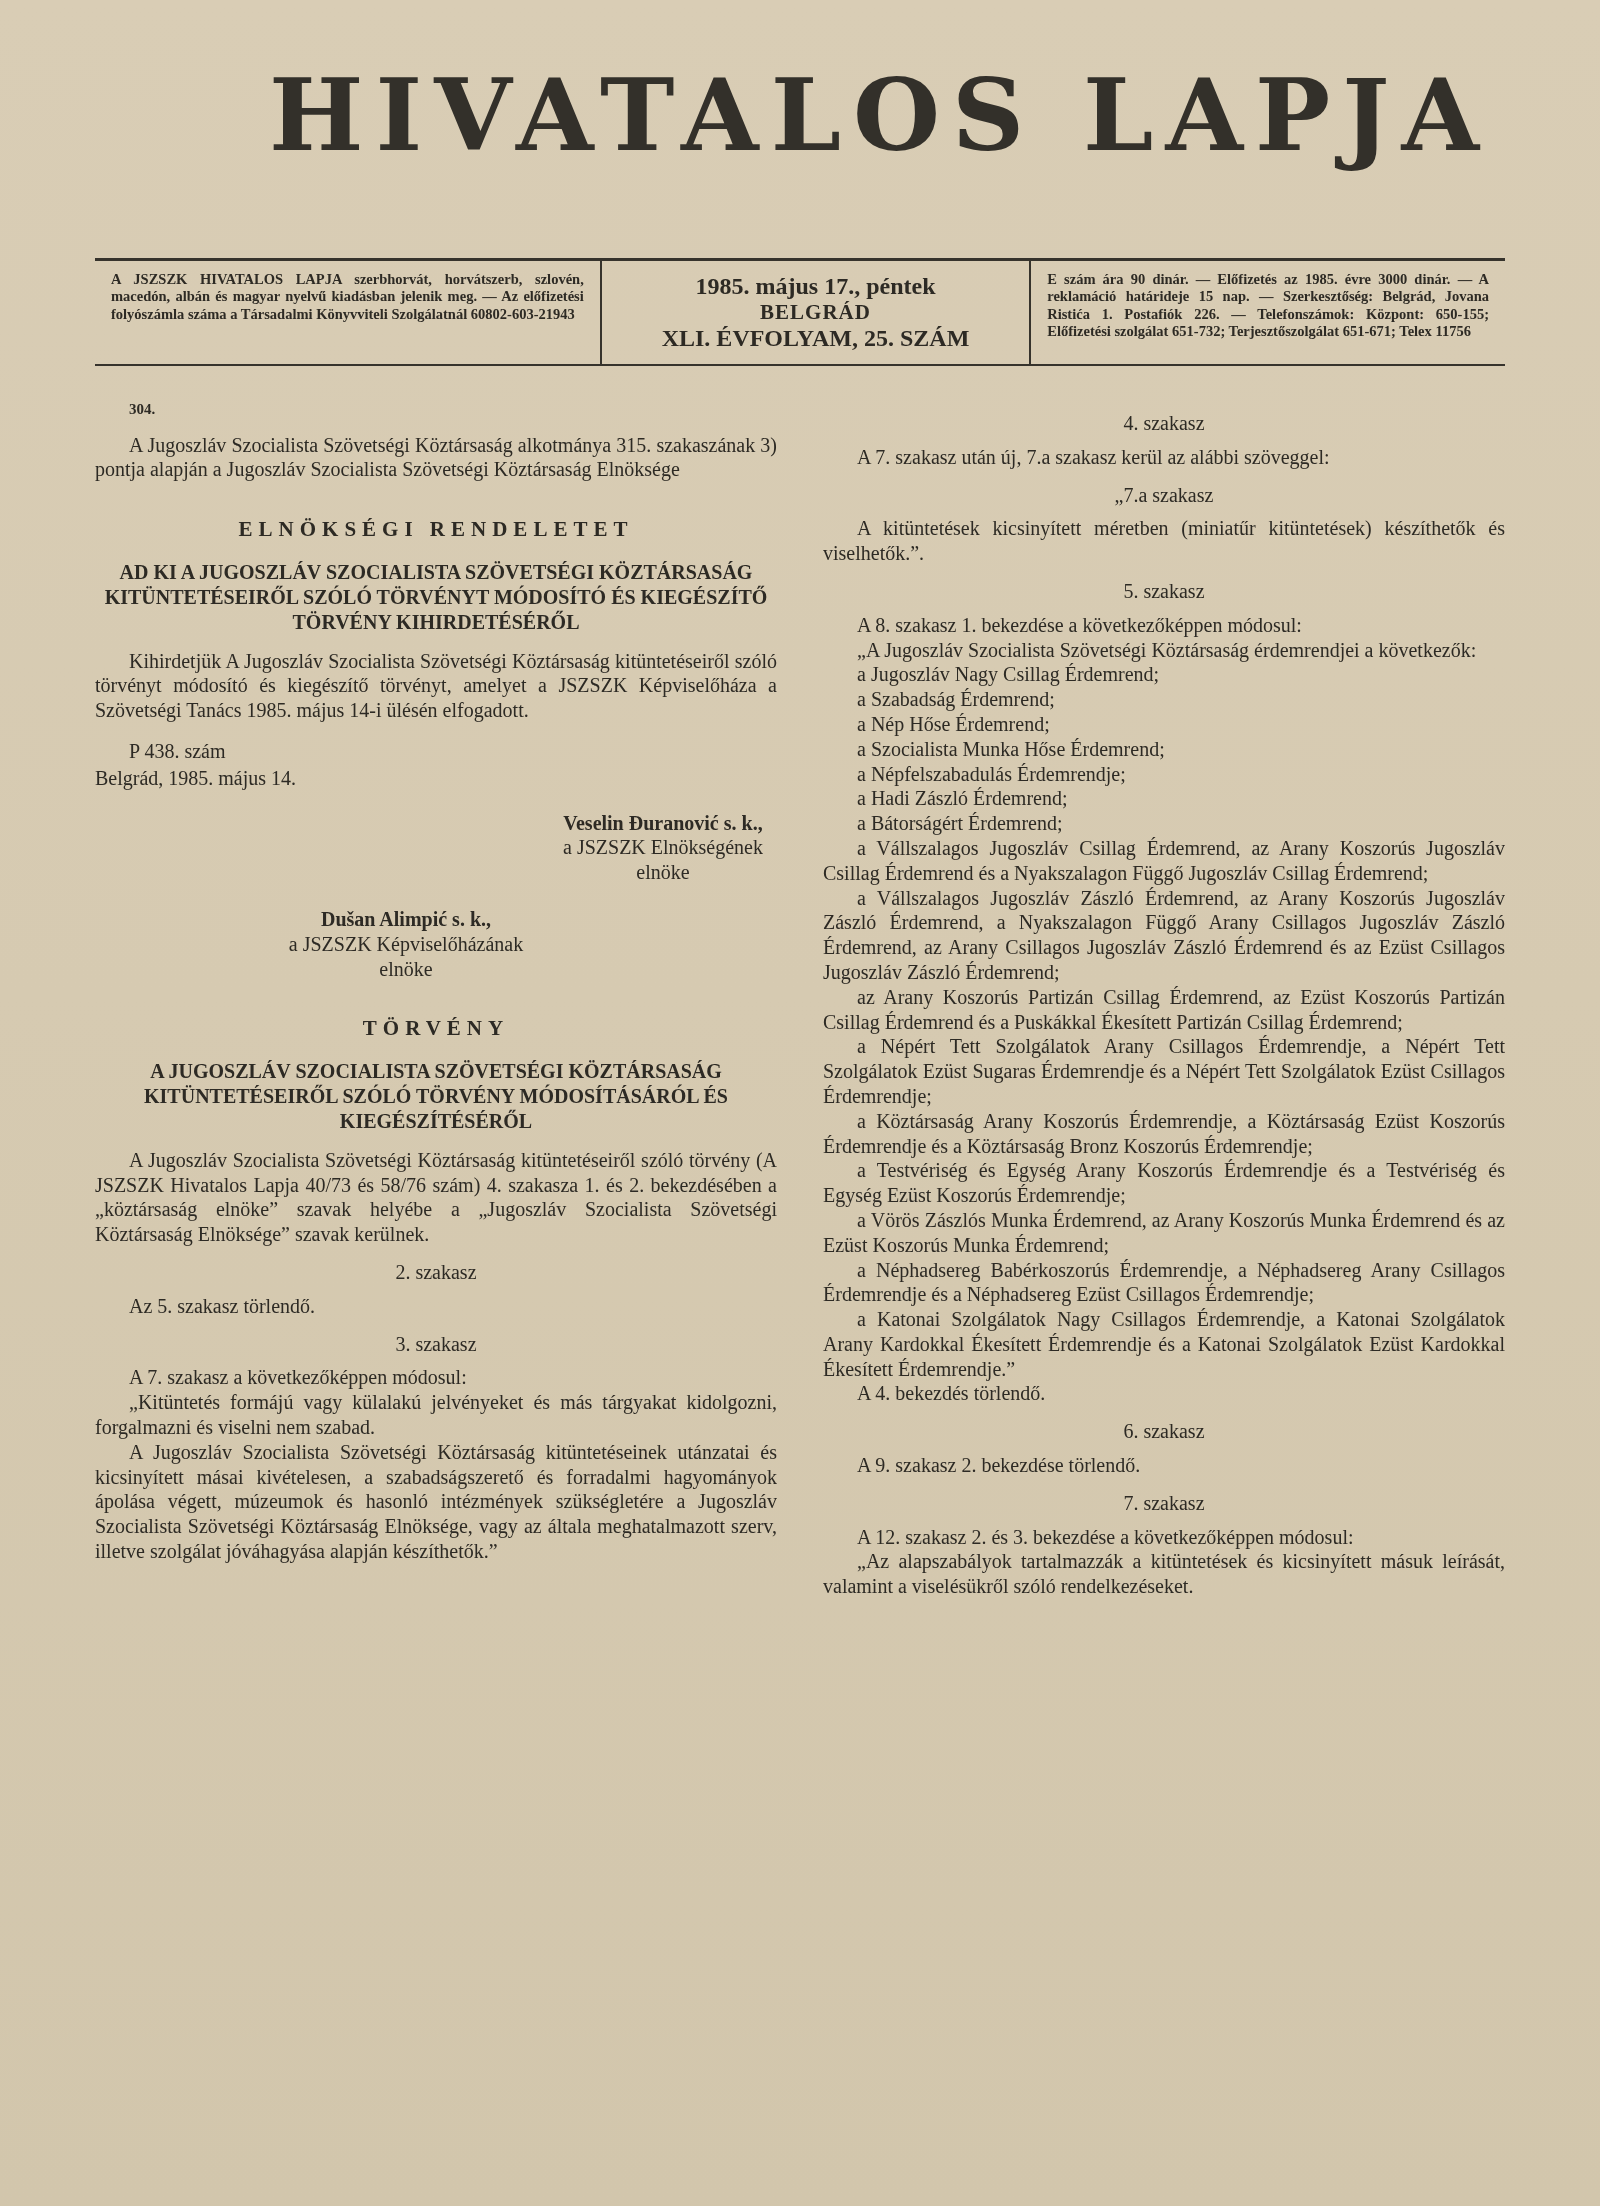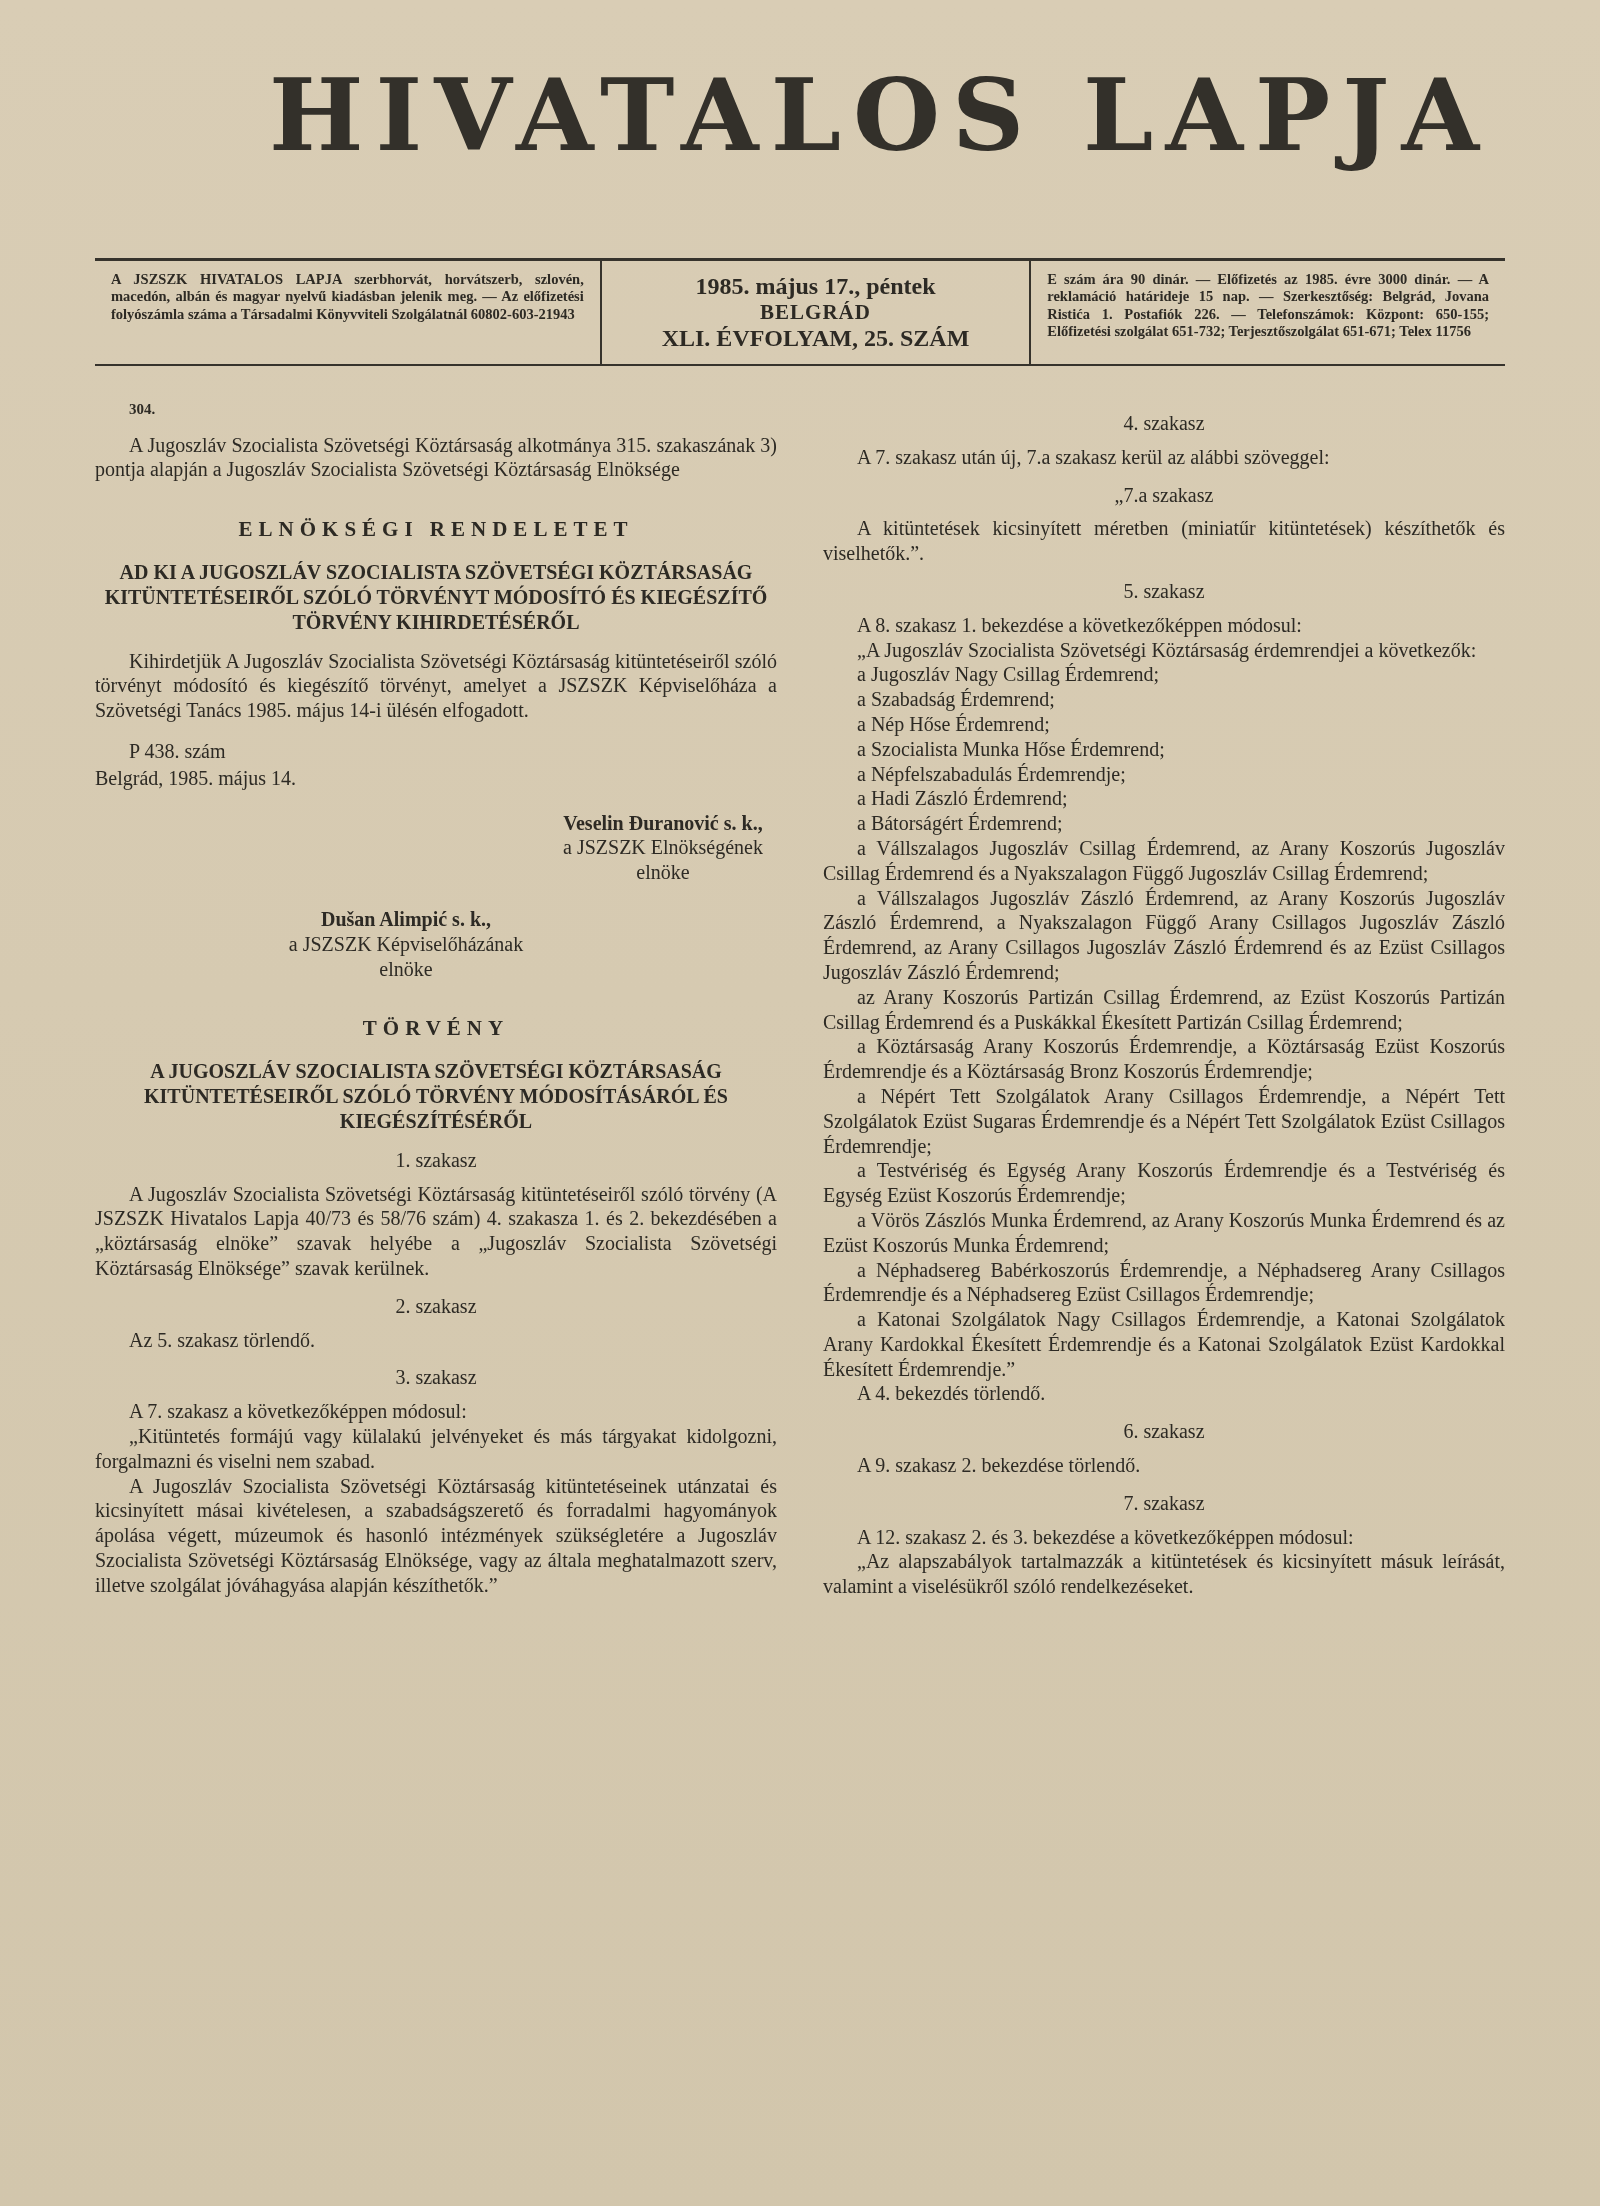--- a/index.html
+++ b/index.html
@@ -111,21 +111,20 @@
           <div class="sig-line">a JSZSZK Elnökségének</div>
           <div class="sig-line">elnöke</div>
         </div>
         <div class="blk-sig sig-center">
           <div class="sig-name">Dušan Alimpić s. k.,</div>
           <div class="sig-line">a JSZSZK Képviselőházának</div>
           <div class="sig-line">elnöke</div>
         </div>
         <div class="blk blk-hspaced">TÖRVÉNY</div>
         <div class="blk blk-hbold">A JUGOSZLÁV SZOCIALISTA SZÖVETSÉGI KÖZTÁRSASÁG KITÜNTETÉSEIRŐL SZÓLÓ TÖRVÉNY MÓDOSÍTÁSÁRÓL ÉS KIEGÉSZÍTÉSÉRŐL</div>
-        <div class="blk blk-hcenter">1. szakasz</div>
         <div class="blk blk-p">A Jugoszláv Szocialista Szövetségi Köztársaság kitüntetéseiről szóló törvény (A JSZSZK Hivatalos Lapja 40/73 és 58/76 szám) 4. szakasza 1. és 2. bekezdésében a „köztársaság elnöke” szavak helyébe a „Jugoszláv Szocialista Szövetségi Köztársaság Elnöksége” szavak kerülnek.</div>
         <div class="blk blk-hcenter">2. szakasz</div>
         <div class="blk blk-p">Az 5. szakasz törlendő.</div>
         <div class="blk blk-hcenter">3. szakasz</div>
         <div class="blk blk-p">A 7. szakasz a következőképpen módosul:</div>
         <div class="blk blk-p">„Kitüntetés formájú vagy külalakú jelvényeket és más tárgyakat kidolgozni, forgalmazni és viselni nem szabad.</div>
         <div class="blk blk-p">A Jugoszláv Szocialista Szövetségi Köztársaság kitüntetéseinek utánzatai és kicsinyített másai kivételesen, a szabadságszerető és forradalmi hagyományok ápolása végett, múzeumok és hasonló intézmények szükségletére a Jugoszláv Szocialista Szövetségi Köztársaság Elnöksége, vagy az általa meghatalmazott szerv, illetve szolgálat jóváhagyása alapján készíthetők.”</div>
       </div>
     <div class="col">
         <div class="blk blk-hcenter">4. szakasz</div>
@@ -138,22 +137,22 @@
         <div class="blk blk-p">a Jugoszláv Nagy Csillag Érdemrend;</div>
         <div class="blk blk-p">a Szabadság Érdemrend;</div>
         <div class="blk blk-p">a Nép Hőse Érdemrend;</div>
         <div class="blk blk-p">a Szocialista Munka Hőse Érdemrend;</div>
         <div class="blk blk-p">a Népfelszabadulás Érdemrendje;</div>
         <div class="blk blk-p">a Hadi Zászló Érdemrend;</div>
         <div class="blk blk-p">a Bátorságért Érdemrend;</div>
         <div class="blk blk-p">a Vállszalagos Jugoszláv Csillag Érdemrend, az Arany Koszorús Jugoszláv Csillag Érdemrend és a Nyakszalagon Függő Jugoszláv Csillag Érdemrend;</div>
         <div class="blk blk-p">a Vállszalagos Jugoszláv Zászló Érdemrend, az Arany Koszorús Jugoszláv Zászló Érdemrend, a Nyakszalagon Függő Arany Csillagos Jugoszláv Zászló Érdemrend, az Arany Csillagos Jugoszláv Zászló Érdemrend és az Ezüst Csillagos Jugoszláv Zászló Érdemrend;</div>
         <div class="blk blk-p">az Arany Koszorús Partizán Csillag Érdemrend, az Ezüst Koszorús Partizán Csillag Érdemrend és a Puskákkal Ékesített Partizán Csillag Érdemrend;</div>
+        <div class="blk blk-p">a Népért Tett Szolgálatok Arany Csillagos Érdemrendje, a Népért Tett Szolgálatok Ezüst Sugaras Érdemrendje és a Népért Tett Szolgálatok Ezüst Csillagos Érdemrendje;</div>
         <div class="blk blk-p">a Köztársaság Arany Koszorús Érdemrendje, a Köztársaság Ezüst Koszorús Érdemrendje és a Köztársaság Bronz Koszorús Érdemrendje;</div>
-        <div class="blk blk-p">a Népért Tett Szolgálatok Arany Csillagos Érdemrendje, a Népért Tett Szolgálatok Ezüst Sugaras Érdemrendje és a Népért Tett Szolgálatok Ezüst Csillagos Érdemrendje;</div>
         <div class="blk blk-p">a Testvériség és Egység Arany Koszorús Érdemrendje és a Testvériség és Egység Ezüst Koszorús Érdemrendje;</div>
         <div class="blk blk-p">a Vörös Zászlós Munka Érdemrend, az Arany Koszorús Munka Érdemrend és az Ezüst Koszorús Munka Érdemrend;</div>
         <div class="blk blk-p">a Néphadsereg Babérkoszorús Érdemrendje, a Néphadsereg Arany Csillagos Érdemrendje és a Néphadsereg Ezüst Csillagos Érdemrendje;</div>
         <div class="blk blk-p">a Katonai Szolgálatok Nagy Csillagos Érdemrendje, a Katonai Szolgálatok Arany Kardokkal Ékesített Érdemrendje és a Katonai Szolgálatok Ezüst Kardokkal Ékesített Érdemrendje.”</div>
         <div class="blk blk-p">A 4. bekezdés törlendő.</div>
         <div class="blk blk-hcenter">6. szakasz</div>
         <div class="blk blk-p">A 9. szakasz 2. bekezdése törlendő.</div>
         <div class="blk blk-hcenter">7. szakasz</div>
         <div class="blk blk-p">A 12. szakasz 2. és 3. bekezdése a következőképpen módosul:</div>
         <div class="blk blk-p">„Az alapszabályok tartalmazzák a kitüntetések és kicsinyített másuk leírását, valamint a viselésükről szóló rendelkezéseket.</div>

